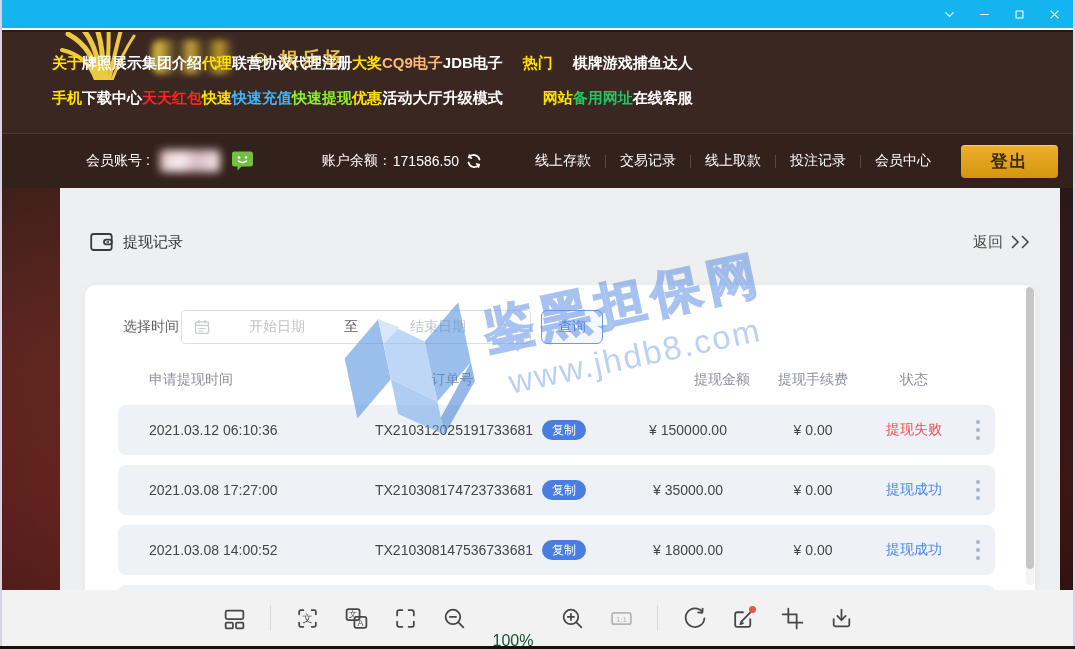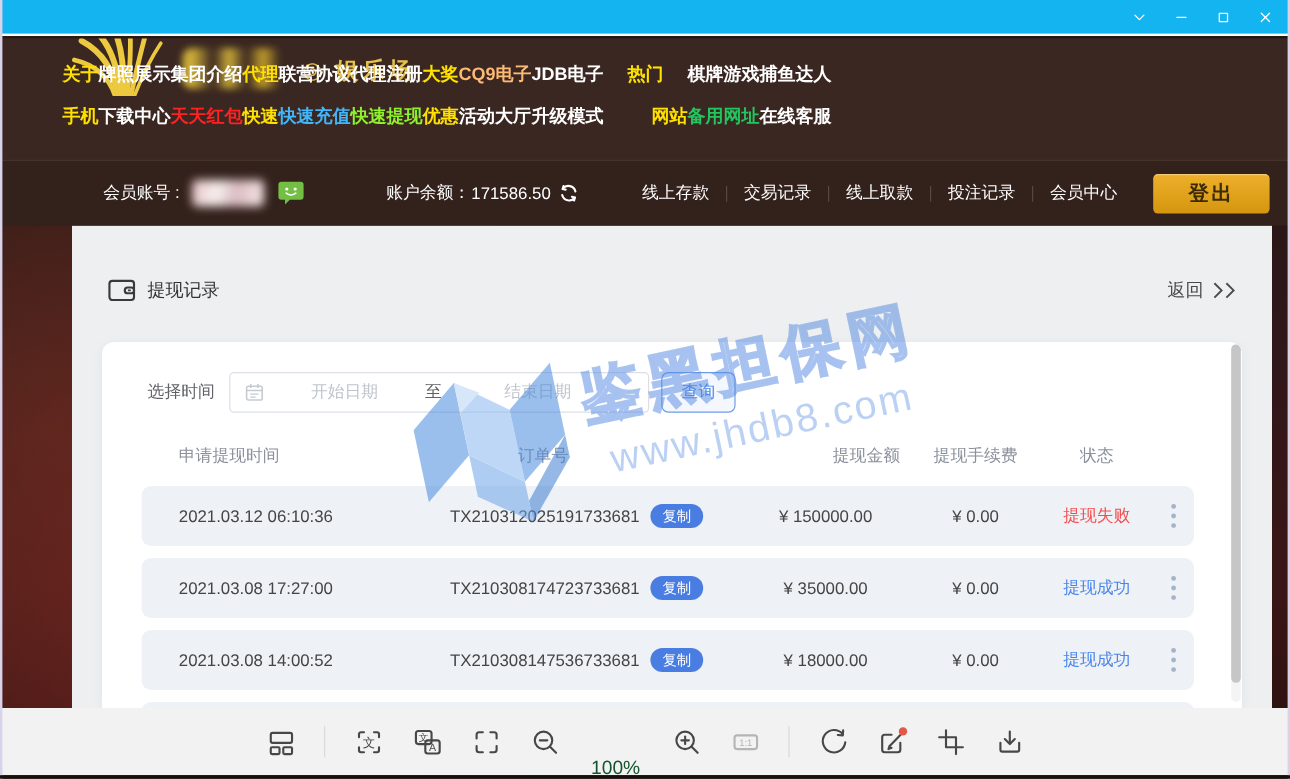--- a/index.html
+++ b/index.html
@@ -60,21 +60,21 @@
   .back-link svg { width:22px; height:14px; }
   
   .card { position:absolute; left:25px; top:97px; width:950px; height:305px;
     background:#fff; border-radius:10px 10px 0 0; box-shadow:0 2px 10px rgba(0,0,0,.05);
     overflow:hidden; }
   .v-scrollbar { position:absolute; right:1px; top:2px; width:8px; height:298px; border-radius:4px;
     background:#f4f4f4; }
   .v-scrollbar .thumb { position:absolute; left:0; top:0; width:8px; height:282px;
     border-radius:4px; background:#c6c6c6; cursor:pointer; }
   .filter-row { position:absolute; left:38px; top:25px; height:34px; display:flex; align-items:center; }
-  .filter-label { font-size:14px; color:#606266; margin-right:12px; }
+  .filter-label { font-size:14px; color:#606266; margin-right:2px; }
   .date-input { width:350px; height:34px; border:1px solid #dcdfe6; border-radius:4px;
     display:flex; align-items:center; padding:0 12px; cursor:text; background:#fff; }
   .cal-icon { width:16px; height:16px; color:#c6cad1; flex:none; }
   .date-ph { color:#c0c4cc; font-size:14px; text-align:center; }
   .ph-start { flex:1.05; }
   .ph-end { flex:1.25; }
   .to-label { color:#606266; font-size:14px; }
   .query-btn { margin-left:10px; width:62px; height:34px; border:1px solid #6d9bec; border-radius:6px;
     background:rgba(96,150,235,.07); color:#4a86e8; font-size:14px; cursor:pointer; }
   .thead { position:absolute; left:33px; top:82px; width:877px; height:26px;

